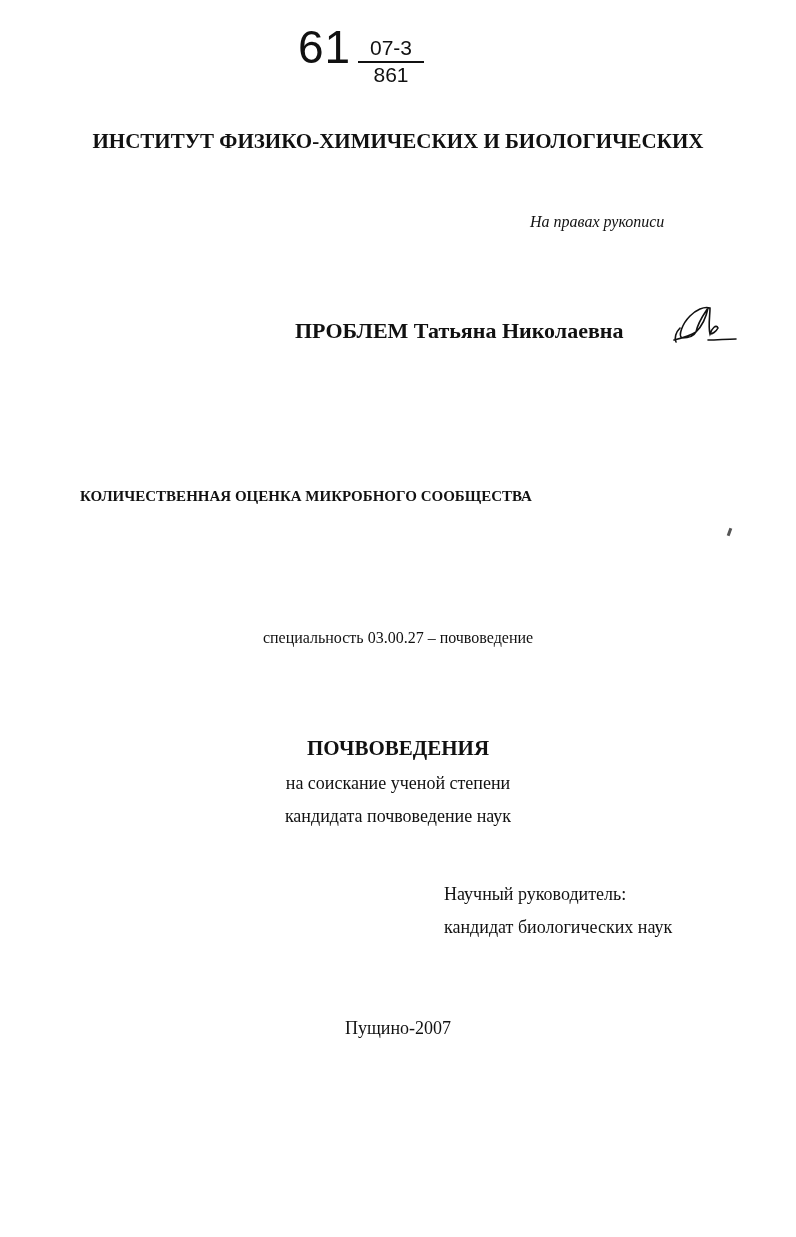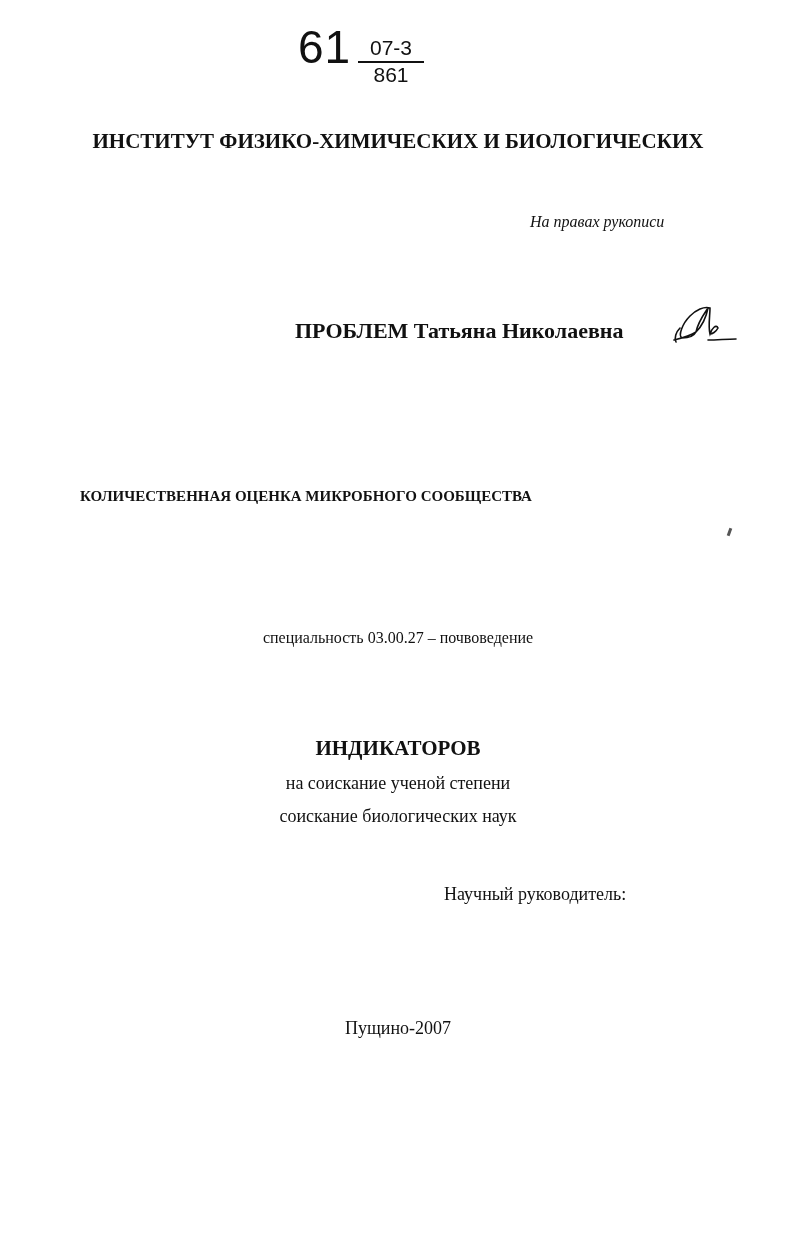--- a/index.html
+++ b/index.html
@@ -104,22 +104,23 @@
     <path d="M6 38 C 14 36, 22 34, 28 30 C 34 24, 38 16, 40 6 C 36 12, 30 20, 28 30 C 26 34, 20 36, 14 36 C 10 34, 14 22, 22 14 C 28 8, 36 4, 42 6 C 42 14, 40 24, 42 32 C 44 26, 48 22, 50 26 C 48 30, 44 32, 42 32 M 40 38 C 50 38, 58 37, 68 37 M 8 40 C 6 36, 8 30, 12 26" fill="none" stroke="#111" stroke-width="1.6" stroke-linecap="round"></path>
   </svg>
 
   <div class="abs title">
     <div>КОЛИЧЕСТВЕННАЯ ОЦЕНКА МИКРОБНОГО СООБЩЕСТВА</div>
   </div>
   <div class="abs speck"></div>
 
   <div class="abs center specialty">специальность 03.00.27 – почвоведение</div>
 
-  <div class="abs center diss-head">ИНДИКАТОРОВ</div>
+  <div class="abs center diss-head">ПОЧВОВЕДЕНИЯ</div>
   <div class="abs center diss-line1">на соискание ученой степени</div>
-  <div class="abs center diss-line2">соискание биологических наук</div>
+  <div class="abs center diss-line2">кандидата почвоведение наук</div>
 
   <div class="abs supervisor">
     <div>Научный руководитель:</div>
+    <div>кандидат биологических наук</div>
   </div>
 
   <div class="abs center place">Пущино-2007</div>
 </div>
 
 </body></html>

